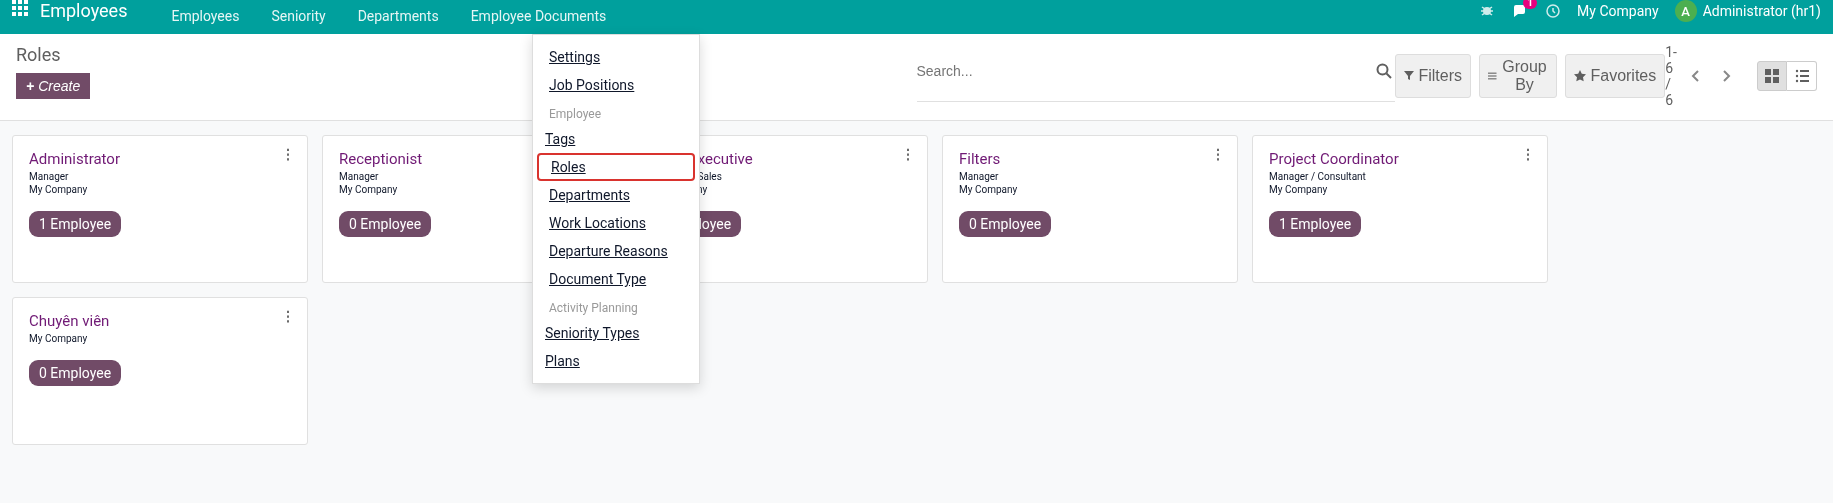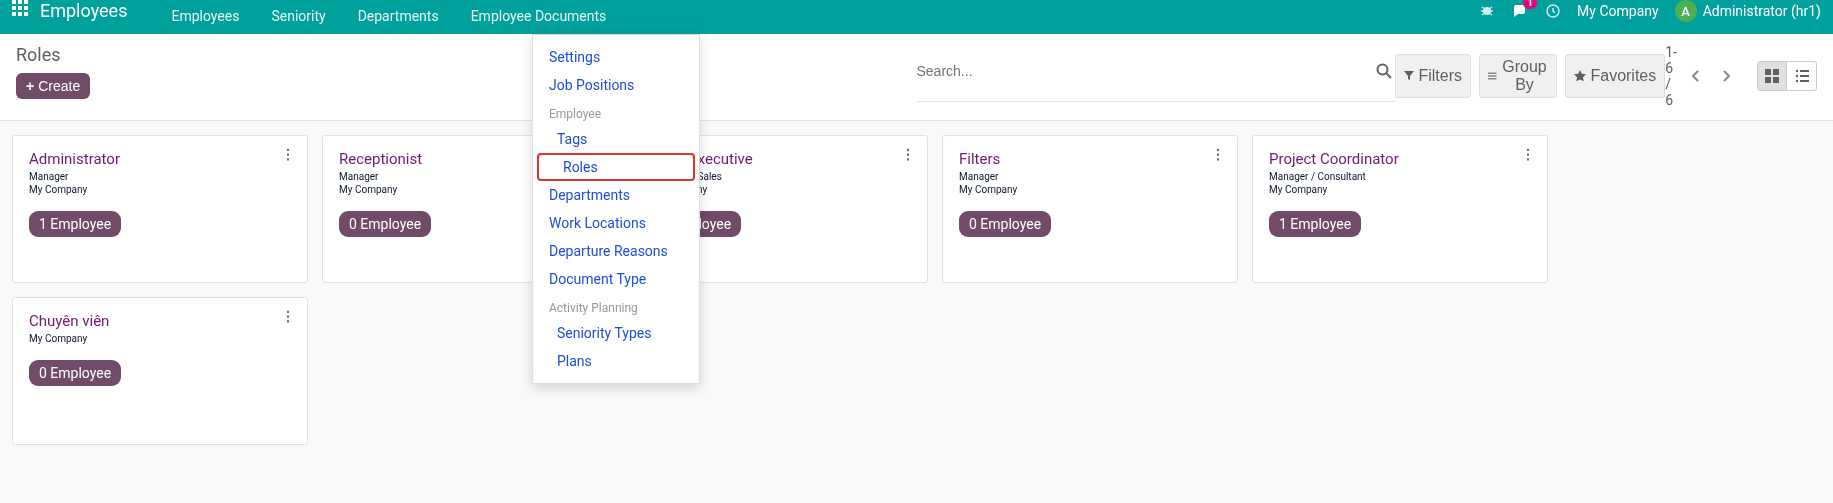--- a/index.html
+++ b/index.html
@@ -13,41 +13,41 @@
   .nav-item.active { background: #008784; }
   .nav-right { margin-left: auto; display: flex; align-items: center; gap: 16px; }
   .nav-icon { display: inline-flex; align-items: center; position: relative; cursor: pointer; }
   .badge-notif { position: absolute; top: -6px; right: -8px; background: #e6007e; border-radius: 8px; font-size: 10px; padding: 0 4px; line-height: 12px; font-weight:bold; }
   .avatar { width: 22px; height: 22px; border-radius: 50%; background: #4caf50; display: inline-flex; align-items: center; justify-content: center; color: #fff; font-weight: 500; margin-right: 6px; font-size:13px;}
   .user-chip { display: flex; align-items: center; }
 
   .toolbar { background: #fff; border-bottom: 1px solid #e0e0e0; display: flex; align-items: flex-start; padding: 10px 16px 12px 16px; }
   .toolbar-left { flex: 0 0 50%; }
   .page-title { font-size: 18px; color: #5f5f5f; margin-bottom: 8px; font-weight: 400; }
-  .btn-create { background: #714b67; color: #fff; padding: 5px 10px; border: none; border-radius: 6px; cursor: pointer; font-size: 14px; display: inline-flex; align-items: center; gap: 4px; font-weight:500;}
+  .btn-create { background: #714b67; color: #fff; padding: 5px 10px; border: none; border-radius: 0; cursor: pointer; font-size: 14px; display: inline-flex; align-items: center; gap: 4px; font-weight:500;font-style:italic;}
   .btn-create::before { content: "+"; font-weight:bold; }
 
   .toolbar-right { flex: 1; display: flex; flex-direction: row; justify-content: center; }
   .search-row { display: flex; align-items: center; width: 100%; border-bottom: 1px solid #e0e0e0; padding-bottom: 4px; margin-bottom: 6px; }
   .search-input { flex: 1; border: none; outline: none; font-size: 14px; padding: 4px 0; color:#5f5f5f; }
   .search-icon-btn { background: none; border: none; cursor: pointer; color: #5f5f5f; padding:2px; }
   .search-controls-row { display: flex; align-items: center; justify-content: space-between; }
   .filter-group { display: flex; gap: 8px; }
   .filter-btn { background: #f0f0f0; border: 1px solid #ddd; border-radius: 3px; padding: 3px 8px; font-size: 16px; color: #5f5f5f; cursor: pointer; display: inline-flex; align-items:center; gap:4px; }
   .pager-group { display: flex; align-items: center; gap: 8px; color:#5f5f5f; }
   .pager-btn { background: none; border: none; padding: 4px 6px; cursor: pointer; color: #888; }
   .view-switch { display: flex; margin-left: 12px; }
   .view-btn { width: 30px; height: 30px; display: inline-flex; align-items: center; justify-content: center; border: 1px solid #ccc; background: #fff; cursor: pointer; color:#5f5f5f; }
   .view-btn.active { background: #e0e0e0; }
   .view-btn:first-child{border-radius:3px 0 0 3px;}
   .view-btn:last-child{border-radius:0 3px 3px 0; border-left:none;}
 
   .dropdown-menu { position: absolute; top: 34px; left: 532px; width: 168px; background: #fff; border: 1px solid #ddd; box-shadow: 0 4px 12px rgba(0,0,0,0.15); padding: 8px 0; z-index: 100; }
-  .dd-item { padding: 6px 16px; font-size: 14px; color: #1d4ed8; cursor: pointer; }
-  .dd-item.sub { padding-left: 24px; }
+  .dd-item { padding: 6px 16px; font-size: 14px; color: #0f172a; cursor: pointer; text-decoration: underline; }
+  .dd-item.sub { padding-left: 12px; }
   .dd-header { padding: 8px 16px 4px 16px; font-size: 12px; color: #999; text-transform: none; }
   .dd-highlight { border: 2px solid #d9332e; border-radius: 4px; margin: 0 4px; padding: 4px 20px; }
 
   .cards-area { padding: 14px 12px; display: flex; flex-wrap: wrap; gap: 14px; align-items: flex-start; }
   .card { width: 296px; background: #fff; border: 1px solid #e0e0e0; border-radius: 3px; padding: 14px 16px 18px 16px; position: relative; min-height: 148px; }
   .card-menu { position: absolute; top: 10px; right: 12px; cursor: pointer; color: #6b6b6b; font-weight:bold; }
   .card-title { font-size: 15px; color: #701a75; margin-bottom: 3px; }
   .card-sub { font-size: 10px; color: #0f172a; margin-bottom: 2px; }
   .card-badge { display: inline-block; background: #714b67; color: #fff; padding: 5px 10px; font-size: 14px; border-radius: 9px; margin-top: 14px; cursor:pointer; }
 

